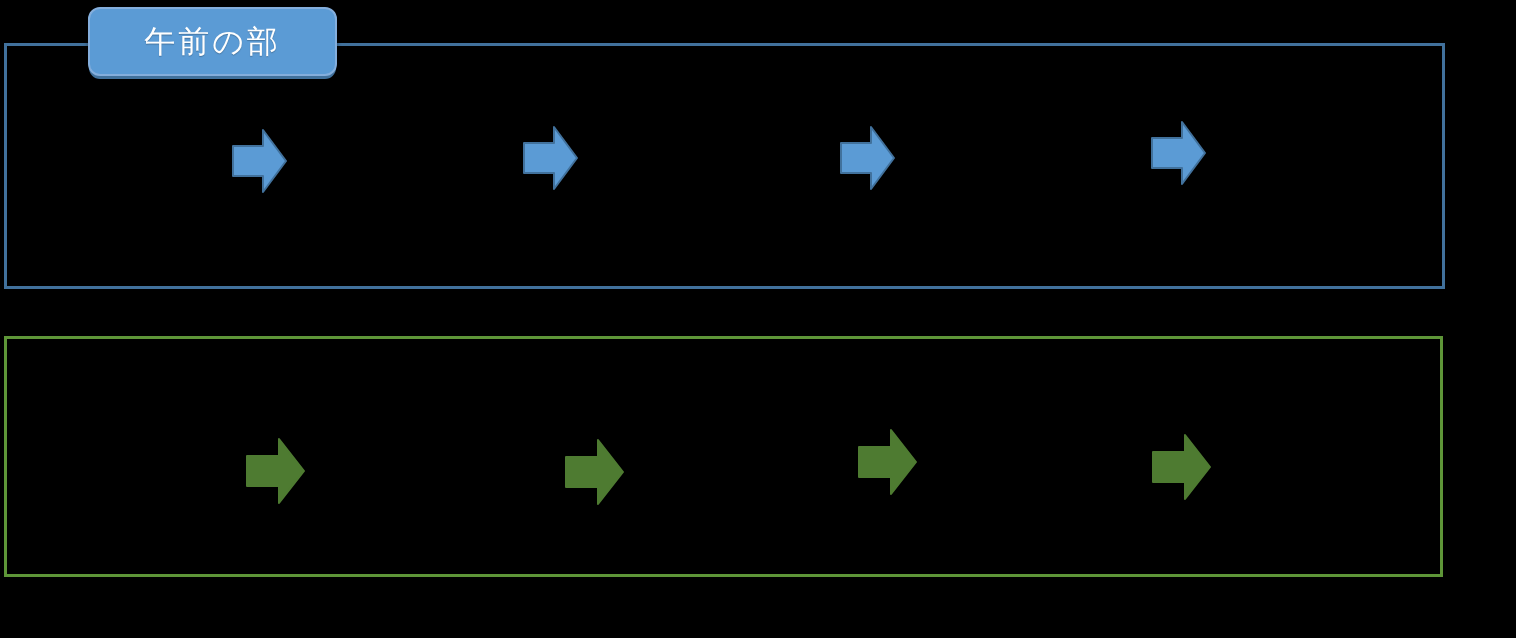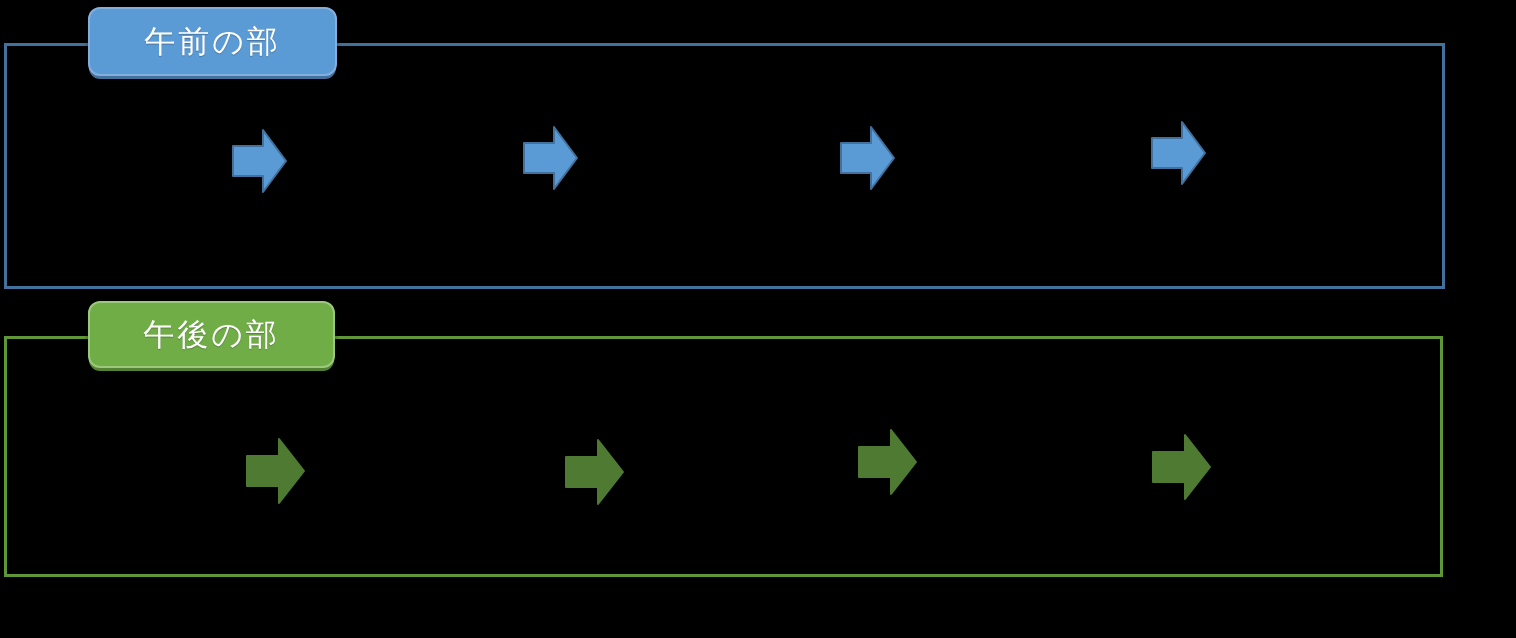--- a/index.html
+++ b/index.html
@@ -99,23 +99,20 @@
     </svg>
   </div>
   <div class="arrow blue" style="left:1151px; top:120px;">
     <svg width="56" height="66" viewBox="0 0 56 66" aria-hidden="true">
       <polygon points="1,18 31,18 31,2 54,33 31,64 31,48 1,48"></polygon>
     </svg>
   </div>
 
   <div class="section-box green" style="left:4px; top:336px; width:1439px; height:241px;"></div>
 
-  <div class="section-label green" style="left:88px; top:301px; width:247px; height:67px;">
-    <span>午後の部</span>
-  </div>
 
   <div class="arrow green" style="left:246px; top:437px;">
     <svg width="60" height="68" viewBox="0 0 60 68" aria-hidden="true">
       <polygon points="1,19 33,19 33,2 58,34 33,66 33,49 1,49"></polygon>
     </svg>
   </div>
   <div class="arrow green" style="left:565px; top:438px;">
     <svg width="60" height="68" viewBox="0 0 60 68" aria-hidden="true">
       <polygon points="1,19 33,19 33,2 58,34 33,66 33,49 1,49"></polygon>
     </svg>

